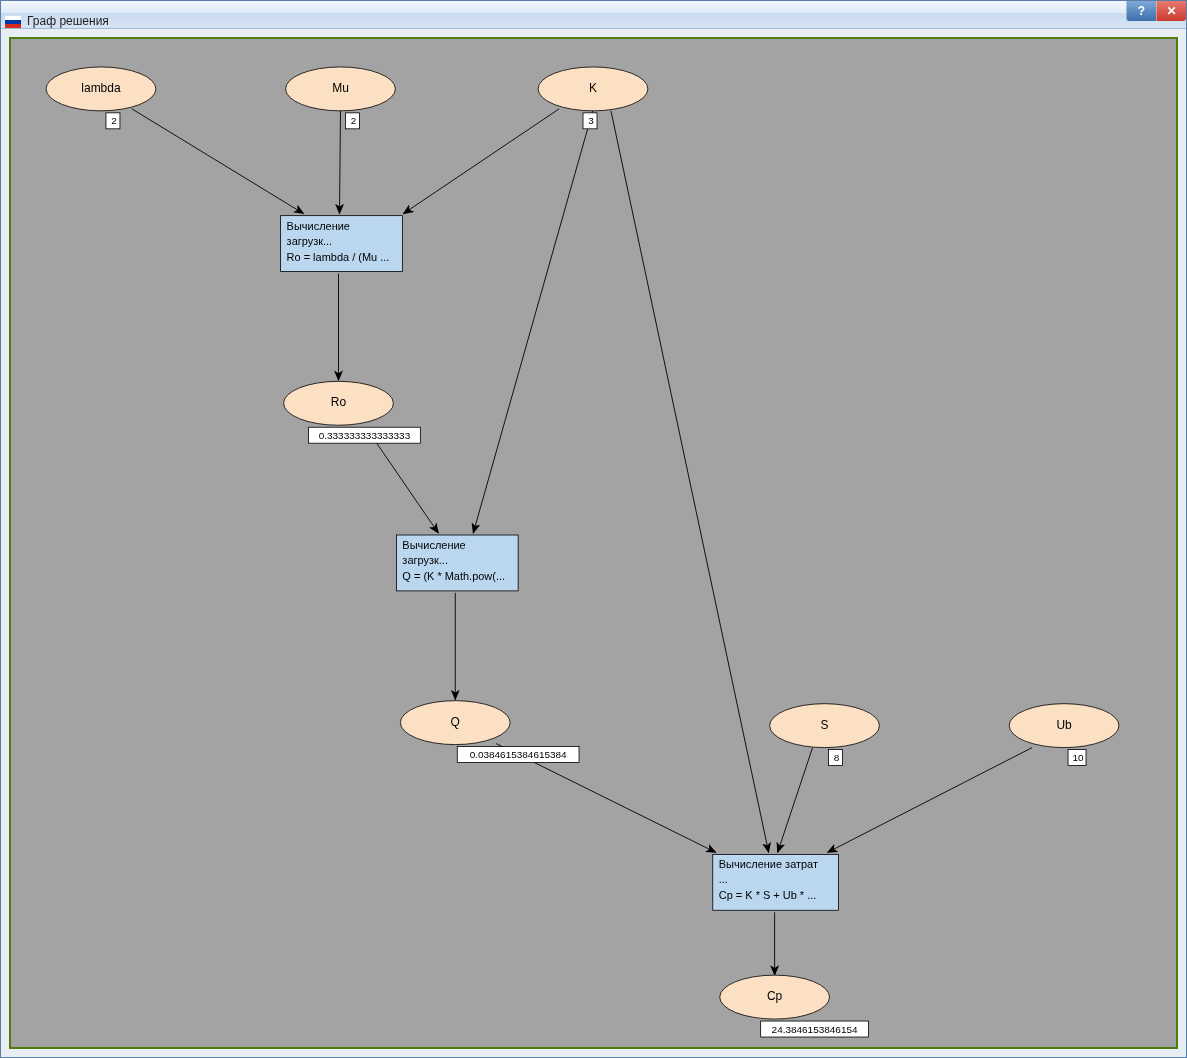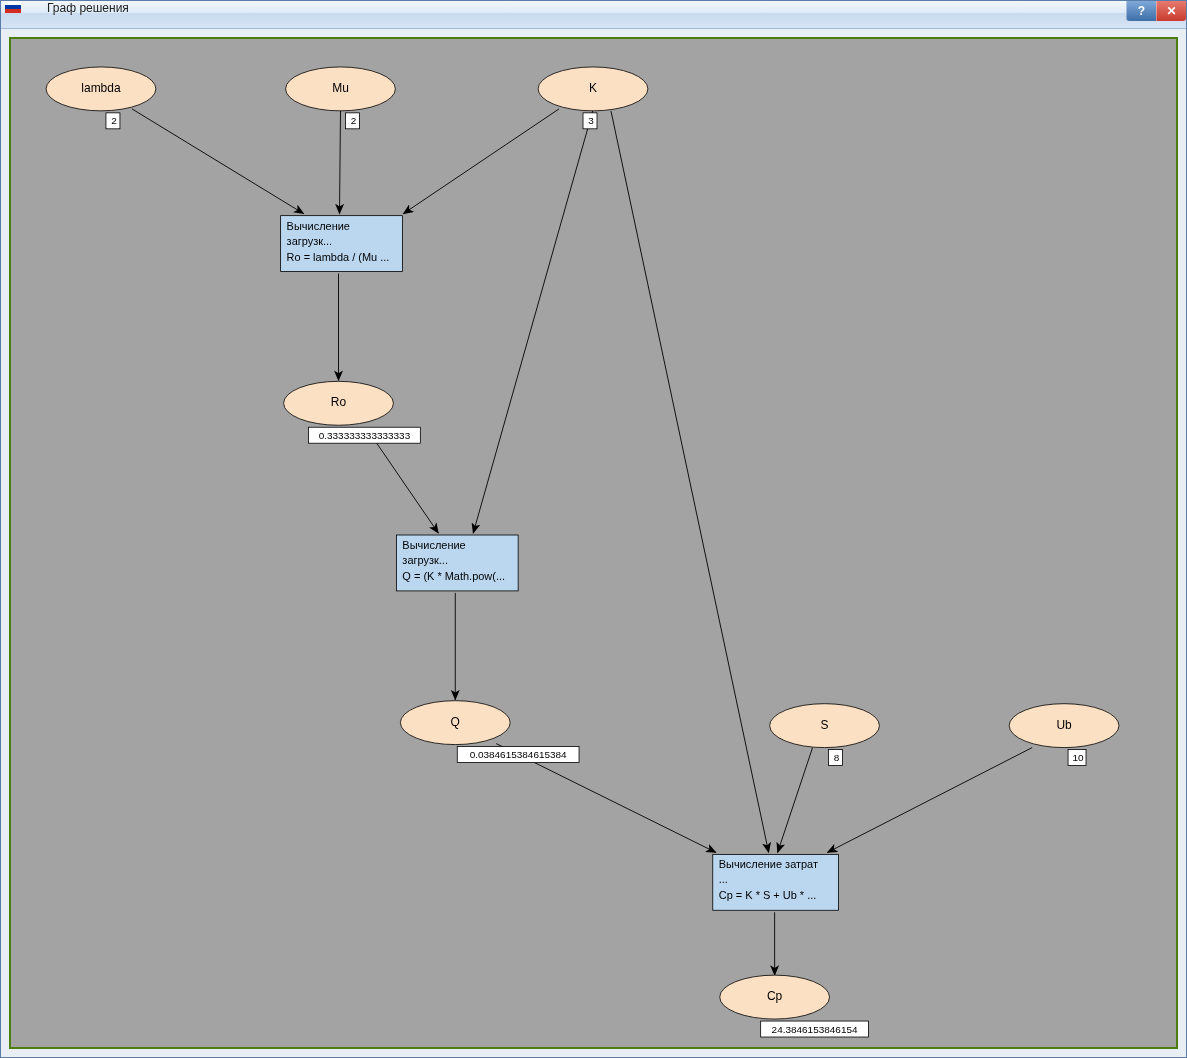--- a/index.html
+++ b/index.html
@@ -16,25 +16,24 @@
       width: 1187px;
       height: 1058px;
       background: #fff;
       border: 1px solid #5a7ca8;
       box-shadow: 0 0 8px rgba(0,0,0,.3);
     }
     .titlebar {
       height: 28px;
       background: linear-gradient(180deg, #f3f7fc 0%, #dde9f7 45%, #c9dbef 46%, #d6e4f4 100%);
       display: flex;
-      align-items: flex-start;
+      align-items: flex-end;
       padding: 0 4px;
       border-bottom: 1px solid #9fb9d6;
       position: relative;
-      gap: 20px;
     }
     .titlebar-flag {
       width: 16px; height: 12px;
       display: inline-block;
       background: linear-gradient(180deg, #fff 0 33%, #0039a6 33% 66%, #d52b1e 66% 100%);
       margin-right: 6px;
     }
     .titlebar-title {
       font-size: 12px;
       color: #222;

